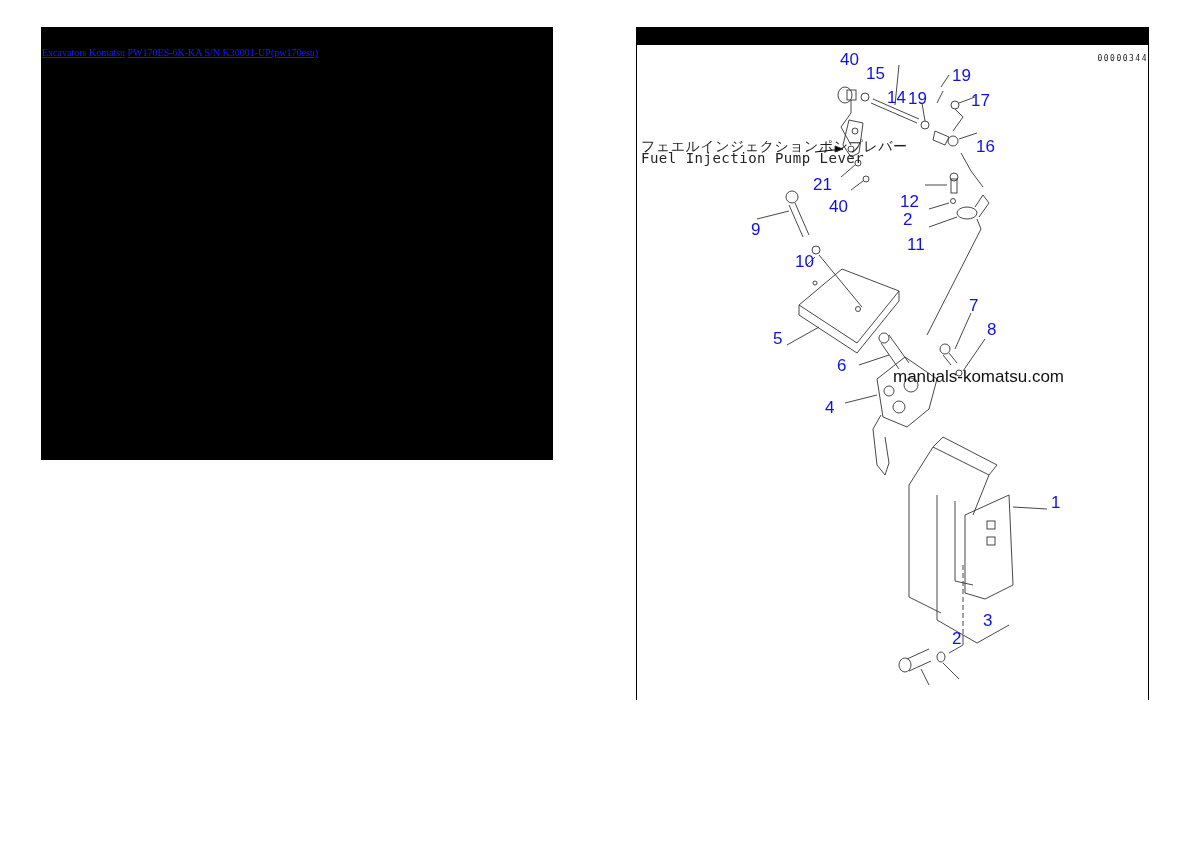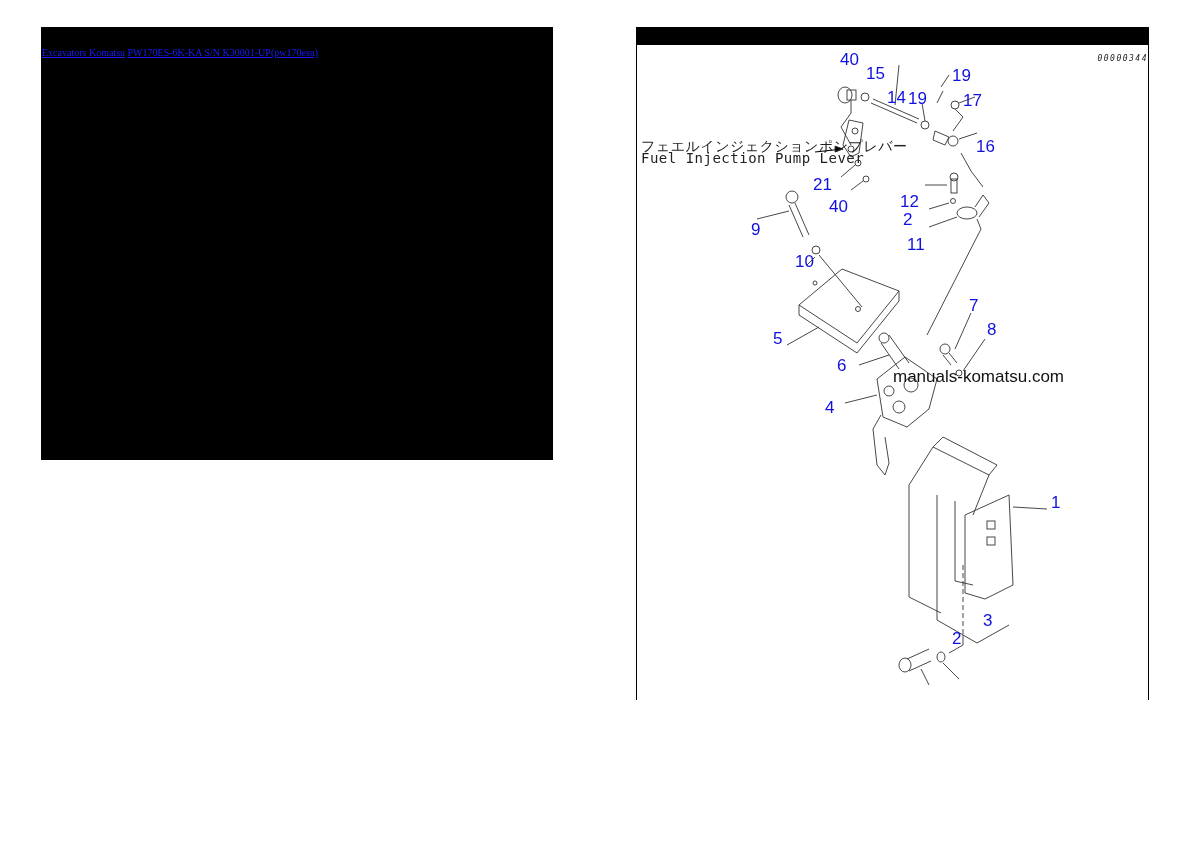--- a/index.html
+++ b/index.html
@@ -4,21 +4,21 @@
 <style>
   html, body { margin: 0; padding: 0; background: #ffffff; }
   body { width: 1190px; height: 842px; position: relative; overflow: hidden; font-family: "Liberation Serif", serif; }
   .left-panel { position: absolute; left: 41px; top: 27px; width: 512px; height: 433px; background: #000000; }
   .breadcrumb { position: absolute; left: 1px; top: 20px; font-size: 10px; font-family: "Liberation Serif", serif; white-space: nowrap; }
   .breadcrumb a { color: #1a1aff; text-decoration: underline; cursor: pointer; }
   .right-panel { position: absolute; left: 636px; top: 27px; width: 513px; height: 673px; background: #ffffff; border-left: 1px solid #000; border-right: 1px solid #000; box-sizing: border-box; }
   .right-header { position: absolute; left: 0; top: 0; width: 100%; height: 18px; background: #000000; }
   .diagram { position: absolute; left: 0; top: 18px; width: 511px; height: 655px; }
   .diagram svg { position: absolute; left: 0; top: 0; }
-  .code { position: absolute; right: 0px; top: 9px; font-family: "DejaVu Sans Mono", monospace; font-size: 8px; color: #222; letter-spacing: 1.5px; font-style: italic; }
+  .code { position: absolute; right: 0px; top: 9px; font-family: "DejaVu Sans Mono", monospace; font-size: 8px; color: #222; letter-spacing: 1.5px; }
   .callout { position: absolute; font-family: "Liberation Sans", sans-serif; font-size: 17px; color: #1010e0; line-height: 1; }
   .jp-label { position: absolute; left: 4px; top: 95px; font-family: "DejaVu Sans Mono", monospace; font-size: 14px; color: #222; line-height: 12px; white-space: pre; letter-spacing: 0.5px; }
   .watermark { position: absolute; left: 256px; top: 302px; font-family: "Liberation Sans", sans-serif; font-size: 17px; color: #111; margin-top: 20px; }
 </style>
 </head>
 <body>
 
 <div class="left-panel">
   <div class="breadcrumb">
     <a>Excavators Komatsu</a>
@@ -145,20 +145,20 @@
     <div class="callout" style="left:332px;top:252px">7</div>
     <div class="callout" style="left:350px;top:276px">8</div>
     <div class="callout" style="left:114px;top:176px">9</div>
     <div class="callout" style="left:158px;top:208px">10</div>
     <div class="callout" style="left:270px;top:191px">11</div>
     <div class="callout" style="left:263px;top:148px">12</div>
     <div class="callout" style="left:266px;top:166px">2</div>
     <div class="callout" style="left:250px;top:44px">14</div>
     <div class="callout" style="left:229px;top:20px">15</div>
     <div class="callout" style="left:339px;top:93px">16</div>
-    <div class="callout" style="left:326px;top:47px">17</div>
+    <div class="callout" style="left:334px;top:47px">17</div>
     <div class="callout" style="left:315px;top:22px">19</div>
     <div class="callout" style="left:271px;top:45px">19</div>
     <div class="callout" style="left:203px;top:6px">40</div>
     <div class="callout" style="left:176px;top:131px">21</div>
     <div class="callout" style="left:192px;top:153px">40</div>
   </div>
 </div>
 
 </body></html>

